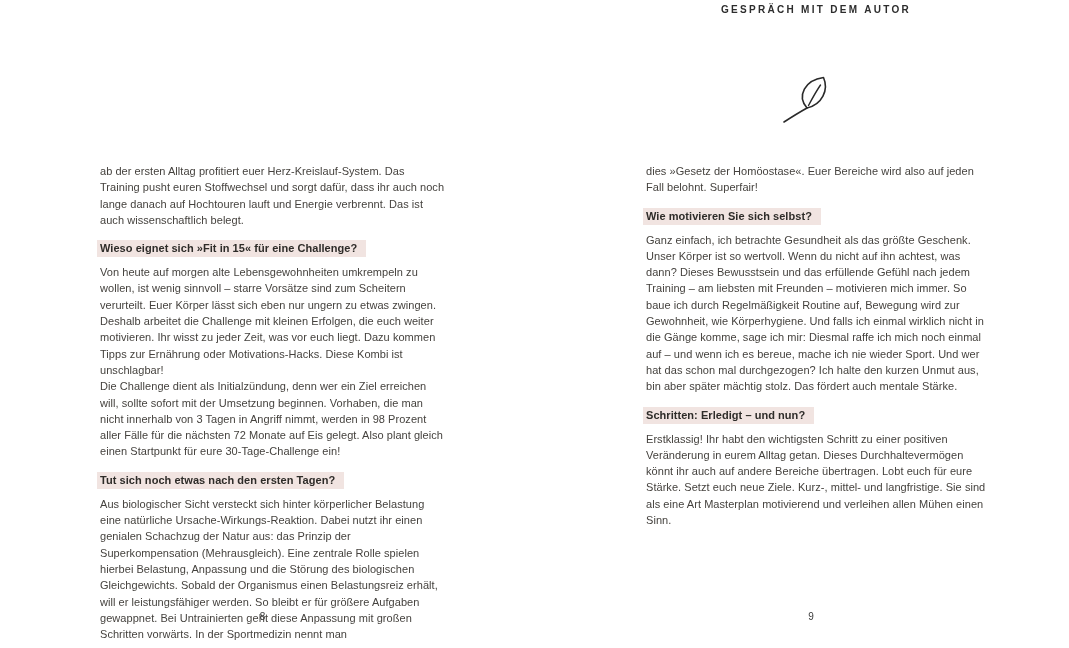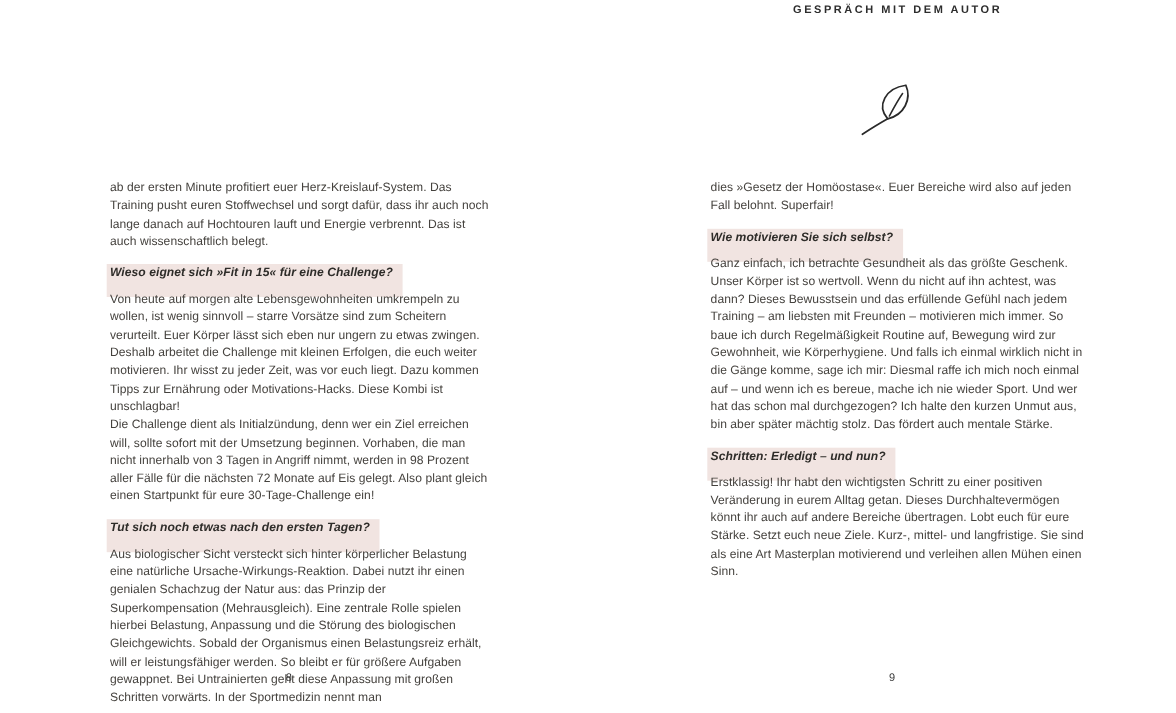--- a/index.html
+++ b/index.html
@@ -41,23 +41,22 @@
   .page-col p{margin:0;}
   .q-heading{
     display:block;
     margin:13px 0 8px 0;
     font-size:11px;line-height:15px;
     font-weight:bold;
     color:var(--heading-text);
   }
   .q-heading .hl{
     background:var(--heading-highlight);
-    padding:2px 9px 16px 3px;
+    padding:2px 9px 3px 3px;
     margin-left:-3px;
-    font-style:italic;
   }
   .page-number{
     position:absolute;top:611px;
     font-size:10px;color:#3a3a3a;
     text-align:center;
   }
   .page-number.left{left:100px;width:325px;}
   .page-number.right{left:646px;width:330px;}
 </style>
 </head>
@@ -67,21 +66,21 @@
 
 <div class="leaf">
   <svg viewBox="0 0 56 52" fill="none" xmlns="http://www.w3.org/2000/svg">
     <path d="M3 48 C 10 43.5, 18 38.5, 26 34" stroke="#2a2a2a" stroke-width="1.6" stroke-linecap="round"></path>
     <path d="M26 34 C 15.5 22, 24 6, 42.5 3.5 C 48 16, 41 30.5, 26 34 Z" stroke="#2a2a2a" stroke-width="1.6" stroke-linejoin="round"></path>
     <path d="M27.5 31.5 C 31.5 24, 35 17.5, 39.5 11" stroke="#2a2a2a" stroke-width="1.4" stroke-linecap="round"></path>
   </svg>
 </div>
 
 <div class="page-col left">
-  <p>ab der ersten Minute profitiert euer Herz-Kreislauf-System. Das Training pusht euren Stoffwechsel und sorgt dafür, dass ihr auch noch lange danach auf Hochtouren lauft und Energie verbrennt. Das ist auch wissenschaftlich belegt.</p>
+  <p>ab der ersten Alltag profitiert euer Herz-Kreislauf-System. Das Training pusht euren Stoffwechsel und sorgt dafür, dass ihr auch noch lange danach auf Hochtouren lauft und Energie verbrennt. Das ist auch wissenschaftlich belegt.</p>
   <div class="q-heading"><span class="hl">Wieso eignet sich »Fit in 15« für eine Challenge?</span></div>
   <p>Von heute auf morgen alte Lebensgewohnheiten umkrempeln zu wollen, ist wenig sinnvoll – starre Vorsätze sind zum Scheitern verurteilt. Euer Körper lässt sich eben nur ungern zu etwas zwingen. Deshalb arbeitet die Challenge mit kleinen Erfolgen, die euch weiter motivieren. Ihr wisst zu jeder Zeit, was vor euch liegt. Dazu kommen Tipps zur Ernährung oder Motivations-Hacks. Diese Kombi ist unschlagbar!</p>
   <p>Die Challenge dient als Initialzündung, denn wer ein Ziel erreichen will, sollte sofort mit der Umsetzung beginnen. Vorhaben, die man nicht innerhalb von 3 Tagen in Angriff nimmt, werden in 98 Prozent aller Fälle für die nächsten 72 Monate auf Eis gelegt. Also plant gleich einen Startpunkt für eure 30-Tage-Challenge ein!</p>
   <div class="q-heading"><span class="hl">Tut sich noch etwas nach den ersten Tagen?</span></div>
   <p>Aus biologischer Sicht versteckt sich hinter körperlicher Belastung eine natürliche Ursache-Wirkungs-Reaktion. Dabei nutzt ihr einen genialen Schachzug der Natur aus: das Prinzip der Superkompensation (Mehrausgleich). Eine zentrale Rolle spielen hierbei Belastung, Anpassung und die Störung des biologischen Gleichgewichts. Sobald der Organismus einen Belastungsreiz erhält, will er leistungsfähiger werden. So bleibt er für größere Aufgaben gewappnet. Bei Untrainierten geht diese Anpassung mit großen Schritten vorwärts. In der Sportmedizin nennt man</p>
 </div>
 
 <div class="page-col right">
   <p>dies »Gesetz der Homöostase«. Euer Bereiche wird also auf jeden Fall belohnt. Superfair!</p>
   <div class="q-heading"><span class="hl">Wie motivieren Sie sich selbst?</span></div>

